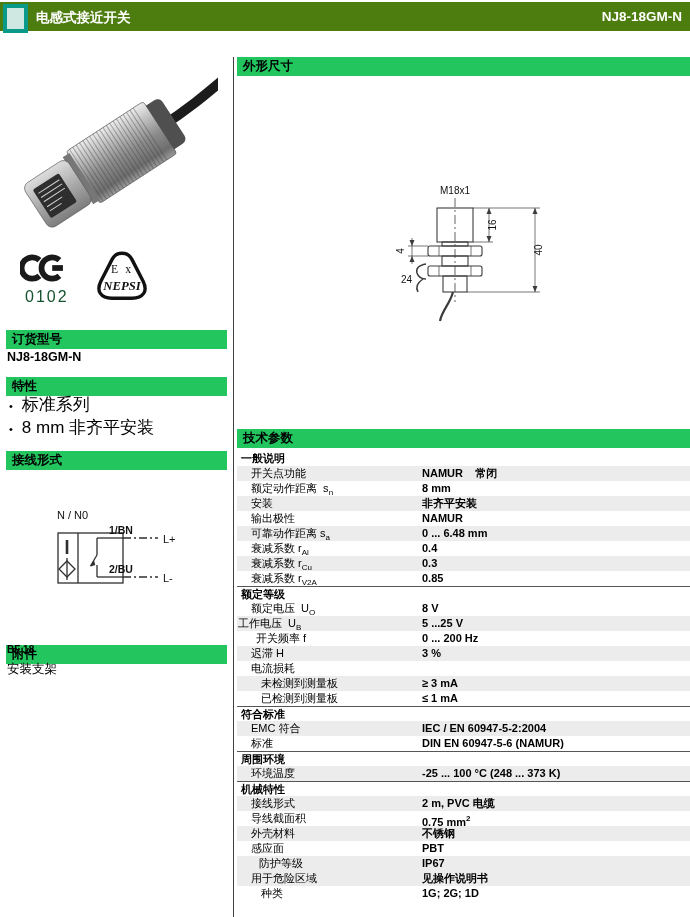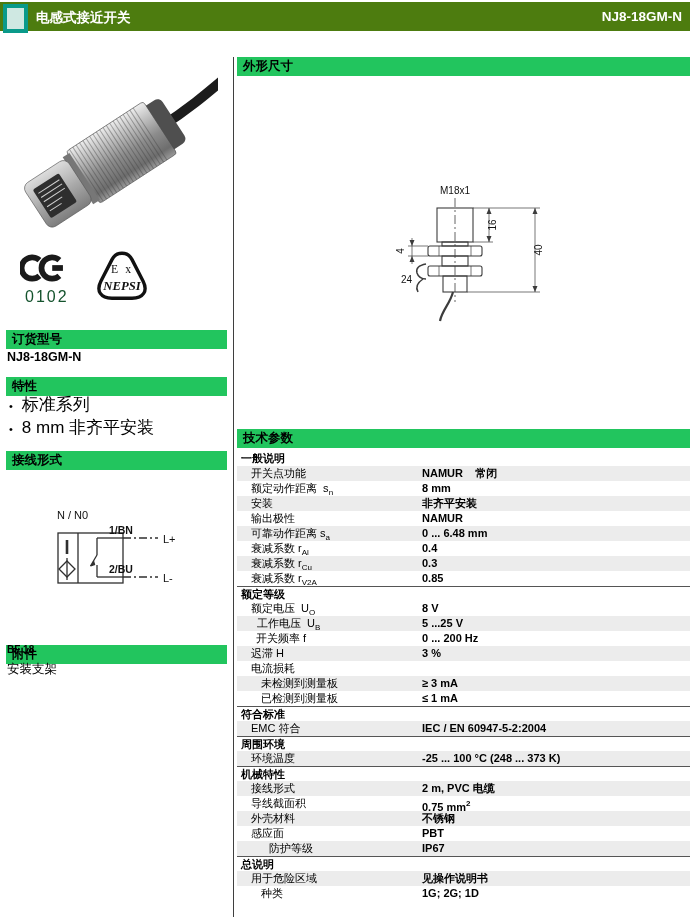--- a/index.html
+++ b/index.html
@@ -253,21 +253,21 @@
       <div class="spec-row">
         <span class="spec-label" style="left: 14px;">衰减系数 r<sub>V2A</sub></span>
         <span class="spec-value">0.85</span>
       </div>
       <div class="sec-row">额定等级</div>
       <div class="spec-row">
         <span class="spec-label" style="left: 14px;">额定电压  U<sub>O</sub></span>
         <span class="spec-value">8 V</span>
       </div>
       <div class="spec-row shade">
-        <span class="spec-label" style="left: 20px; text-align: center;">工作电压  U<sub>B</sub></span>
+        <span class="spec-label" style="left: 1px; text-align: center;">工作电压  U<sub>B</sub></span>
         <span class="spec-value">5 ...25 V</span>
       </div>
       <div class="spec-row">
         <span class="spec-label" style="left: 19px;">开关频率 f</span>
         <span class="spec-value">0 ... 200 Hz</span>
       </div>
       <div class="spec-row shade">
         <span class="spec-label" style="left: 14px;">迟滞 H</span>
         <span class="spec-value">3 %</span>
       </div>
@@ -281,20 +281,24 @@
       </div>
       <div class="spec-row">
         <span class="spec-label" style="left: 24px;">已检测到测量板</span>
         <span class="spec-value">≤ 1 mA</span>
       </div>
       <div class="sec-row">符合标准</div>
       <div class="spec-row shade">
         <span class="spec-label" style="left: 14px;">EMC 符合</span>
         <span class="spec-value">IEC / EN 60947-5-2:2004</span>
       </div>
+      <div class="spec-row">
+        <span class="spec-label" style="left: 14px;">标准</span>
+        <span class="spec-value">DIN EN 60947-5-6 (NAMUR)</span>
+      </div>
       <div class="sec-row">周围环境</div>
       <div class="spec-row shade">
         <span class="spec-label" style="left: 14px;">环境温度</span>
         <span class="spec-value">-25 ... 100 °C (248 ... 373 K)</span>
       </div>
       <div class="sec-row">机械特性</div>
       <div class="spec-row shade">
         <span class="spec-label" style="left: 14px;">接线形式</span>
         <span class="spec-value">2 m, PVC 电缆</span>
       </div>
@@ -304,24 +308,23 @@
       </div>
       <div class="spec-row shade">
         <span class="spec-label" style="left: 14px;">外壳材料</span>
         <span class="spec-value">不锈钢</span>
       </div>
       <div class="spec-row">
         <span class="spec-label" style="left: 14px;">感应面</span>
         <span class="spec-value">PBT</span>
       </div>
       <div class="spec-row shade">
-        <span class="spec-label" style="left: 32px;">防护等级</span>
+        <span class="spec-label" style="left: 22px;">防护等级</span>
         <span class="spec-value">IP67</span>
       </div>
-      <div class="sec-row">总说明</div>
       <div class="spec-row shade">
         <span class="spec-label" style="left: 14px;">用于危险区域</span>
         <span class="spec-value">见操作说明书</span>
       </div>
       <div class="spec-row">
         <span class="spec-label" style="left: 24px;">种类</span>
         <span class="spec-value">1G; 2G; 1D</span>
       </div>
     </div>
 

